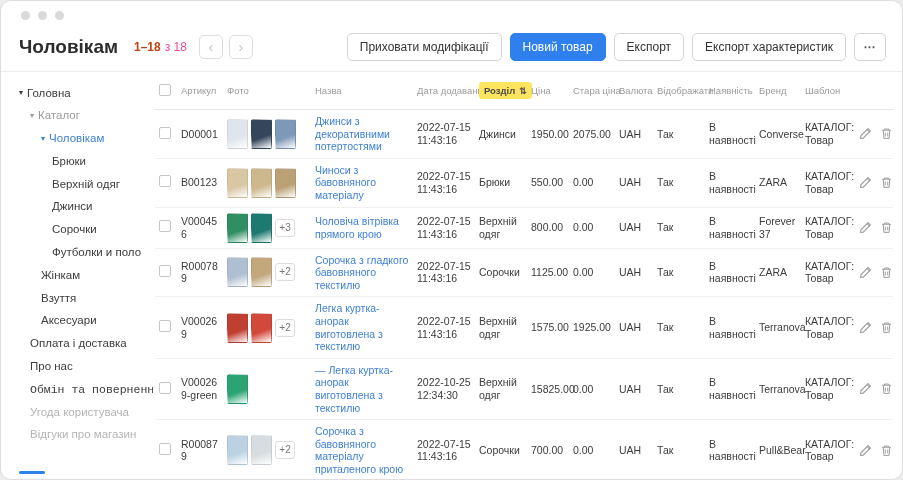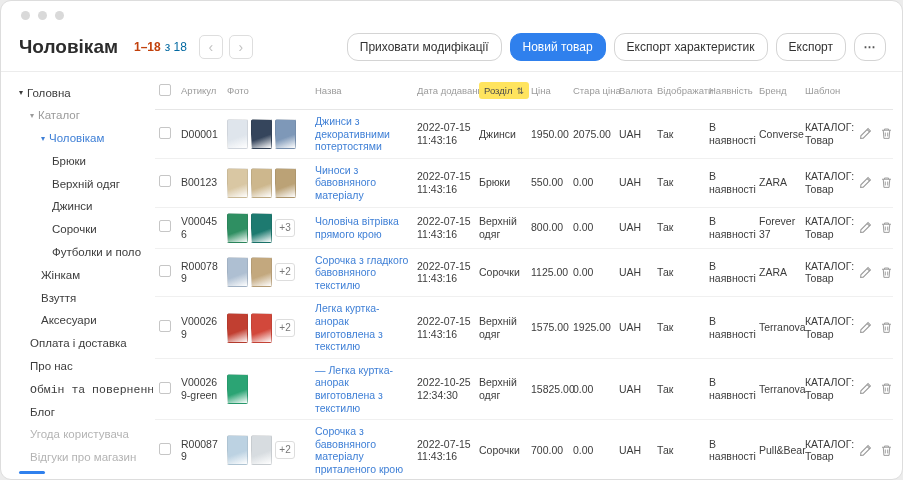--- a/index.html
+++ b/index.html
@@ -19,31 +19,31 @@
     overflow:hidden;
     display:flex; flex-direction:column;
   }
   
   .titlebar { height:28px; display:flex; align-items:center; padding-left:20px; gap:8px; flex:0 0 auto; }
   .dot { width:9px; height:9px; border-radius:50%; background:#d9d9d9; }
   
   .toolbar { display:flex; align-items:center; padding:4px 16px 10px 18px; border-bottom:1px solid #ececec; flex:0 0 auto; }
   .page-title { font-size:19px; font-weight:bold; color:#2c2c2c; margin-right:16px; }
   .pag { font-size:12px; color:#c2410c; font-weight:bold; }
-  .pag-of { font-size:12px; color:#0369a1; margin-left:4px; }
+  .pag-of { font-size:12px; color:#ec4899; margin-left:4px; }
   .pag-btns { display:flex; gap:6px; margin-left:12px; }
   .pag-btn {
     width:24px; height:24px; border:1px solid #dedede; border-radius:5px;
     background:#fff; color:#c2c2c2; font-size:14px; line-height:1;
     display:flex; align-items:center; justify-content:center; cursor:pointer;
   }
   .spacer { flex:1; }
   .btn-row { display:flex; gap:8px; align-items:center; }
   .btn {
-    height:28px; padding:0 12px; border:1px solid #d4d4d4; border-radius:11px;
+    height:28px; padding:0 12px; border:1px solid #d4d4d4; border-radius:5px;
     background:#fff; color:#333; font-size:12px; cursor:pointer;
     font-family:"Liberation Sans", sans-serif; white-space:nowrap;
   }
   .btn.primary { background:var(--accent,#2f80ed); border-color:var(--accent,#2f80ed); color:#fff; }
   .btn.more { width:32px; padding:0; font-weight:bold; letter-spacing:1px; color:#555; }
   
   .content { flex:1; display:flex; overflow:hidden; }
   .sidebar { width:152px; flex:0 0 auto; padding:10px 2px 0 16px; font-size:11.5px; overflow:hidden; }
   .sb-item { display:flex; align-items:center; gap:4px; padding:4.5px 0; color:#3c3c3c; cursor:pointer; line-height:1.2; white-space:nowrap; }
   .sb-item.group { color:#9b9b9b; }
@@ -99,22 +99,22 @@
           <span>‹</span>
         </button>
       <button class="pag-btn">
           <span>›</span>
         </button>
     </span>
     <span class="spacer"></span>
     <span class="btn-row">
       <button class="btn">Приховати модифікації</button>
       <button class="btn primary">Новий товар</button>
+      <button class="btn">Експорт</button>
       <button class="btn">Експорт характеристик</button>
-      <button class="btn">Експорт</button>
       <button class="btn more">⋯</button>
     </span>
   </div>
 
   <div class="content">
     <aside class="sidebar">
         <div class="sb-item " style="padding-left: 2px;">
           <span class="chev">▾</span>
           <span>Головна</span>
         </div>
@@ -152,40 +152,37 @@
         </div>
         <div class="sb-item " style="padding-left: 13px;">
           <span>Оплата і доставка</span>
         </div>
         <div class="sb-item " style="padding-left: 13px;">
           <span>Про нас</span>
         </div>
         <div class="sb-item " style="padding-left: 13px; font-family: Liberation Mono, monospace;">
           <span>Обмін та повернення</span>
         </div>
-        <div class="sb-item " style="padding-left: 13px;">
-          <span>Блог</span>
-        </div>
         <div class="sb-item muted" style="padding-left: 13px;">
           <span>Угода користувача</span>
         </div>
         <div class="sb-item muted" style="padding-left: 13px;">
           <span>Відгуки про магазин</span>
         </div>
       </aside>
     <div class="table-wrap">
       <table>
         <thead>
             <tr>
               <th style="width: 22px;"><span class="cb"></span></th>
               <th style="width: 46px;">Артикул</th>
               <th style="width: 88px;">Фото</th>
               <th style="width: 102px;">Назва</th>
               <th style="width: 62px;">Дата додавання</th>
-              <th style="width: 52px;"><span class="hl">
+              <th style="width: 52px; font-weight: bold;"><span class="hl">
                   <span>Розділ</span>
                   <span class="sort-ic">⇅</span>
                 </span></th>
               <th style="width: 42px;">Ціна</th>
               <th style="width: 46px;">Стара ціна</th>
               <th style="width: 38px;">Валюта</th>
               <th style="width: 52px;">Відображати</th>
               <th style="width: 50px;">Наявність</th>
               <th style="width: 46px;">Бренд</th>
               <th style="width: 54px;">Шаблон</th>

